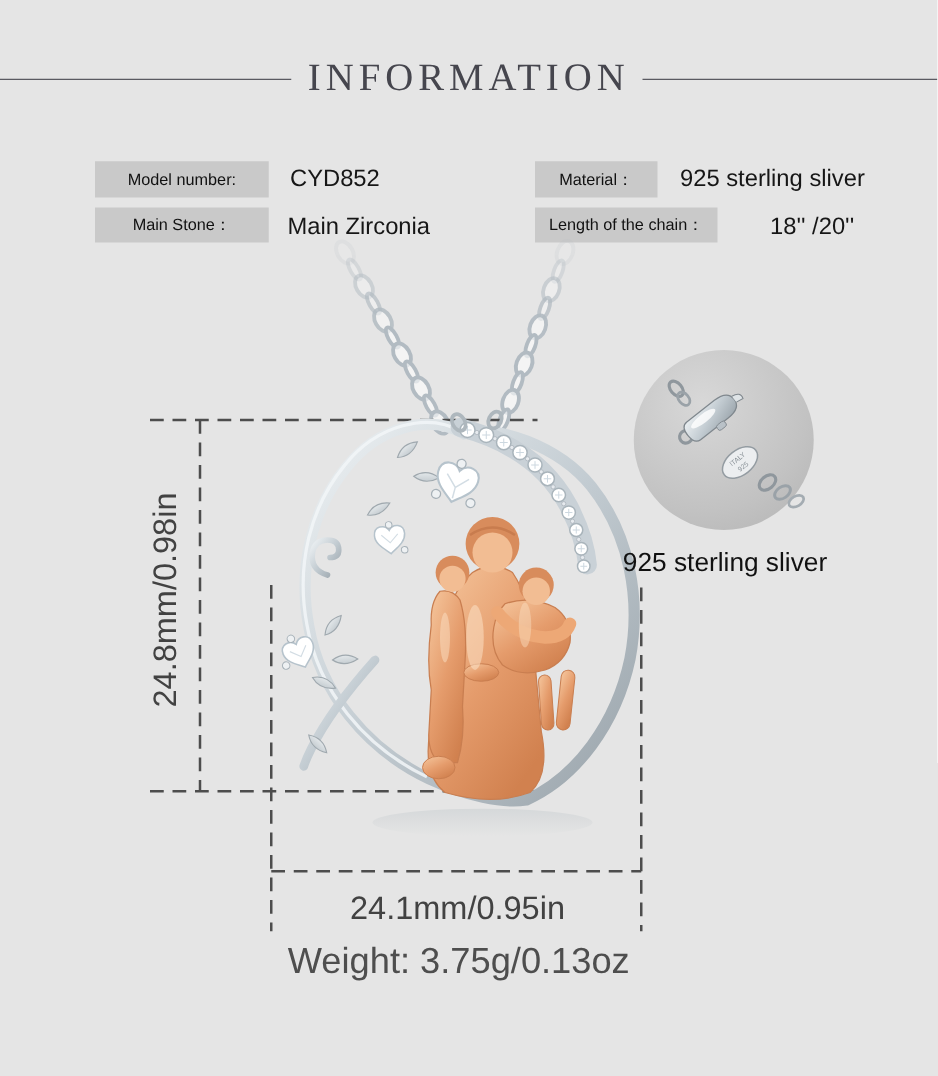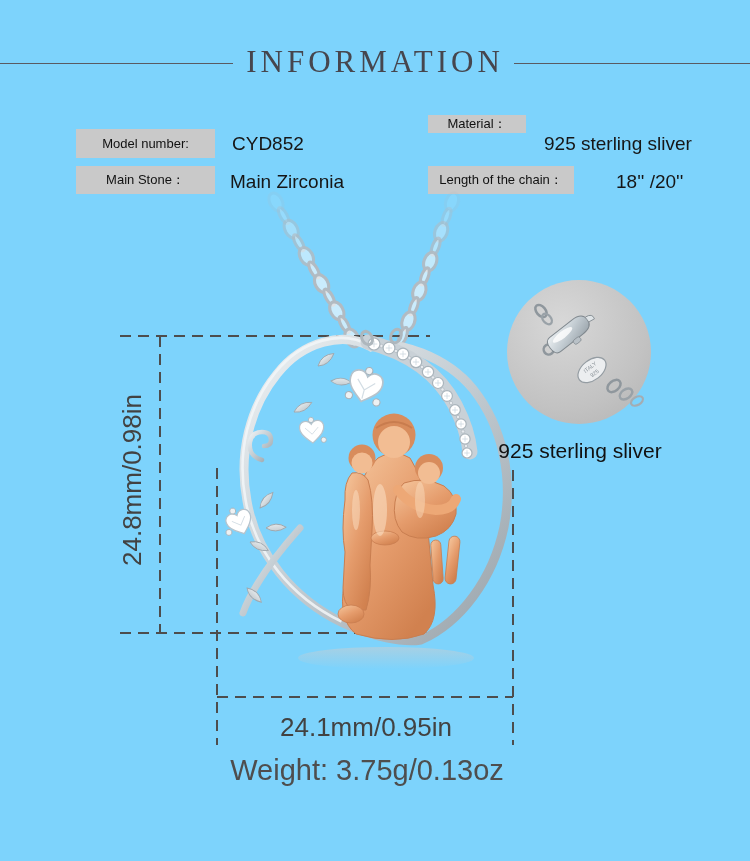--- a/index.html
+++ b/index.html
@@ -1,17 +1,17 @@
 <!DOCTYPE html>
 <html><head>
 <meta charset="utf-8">
 <style>
   html,body{margin:0;padding:0;background:#fff;}
   .page{
-    position:relative;width:750px;height:861px;background:#7dd3fc;
+    position:relative;width:750px;height:861px;background:#e5e5e5;
     font-family:"Liberation Sans",sans-serif;overflow:hidden;
   }
   
   .hdr-rule{position:absolute;height:1px;background:#5a5a61;top:63px;}
   .hdr-rule.left{left:0;width:233px;}
   .hdr-rule.right{left:514px;width:236px;}
   .page-title{
     position:absolute;left:375px;top:44px;transform:translateX(-50%);
     font-family:"Liberation Serif","DejaVu Serif",serif;
     font-size:31px;letter-spacing:4px;color:#46464e;white-space:nowrap;
@@ -21,21 +21,21 @@
     position:absolute;background:#c9c9c9;color:#111;font-size:13px;
     display:flex;align-items:center;justify-content:center;white-space:nowrap;
   }
   .spec-value{
     position:absolute;color:#161616;font-size:19px;display:flex;align-items:center;white-space:nowrap;
   }
   .lbl-model{left:76px;top:129px;width:139px;height:29px;}
   .val-model{left:232px;top:129px;height:29px;}
   .lbl-stone{left:76px;top:166px;width:139px;height:28px;}
   .val-stone{left:230px;top:168px;height:28px;}
-  .lbl-material{left:428px;top:115px;width:98px;height:18px;}
+  .lbl-material{left:428px;top:129px;width:98px;height:29px;}
   .val-material{left:544px;top:129px;height:29px;}
   .lbl-chain{left:428px;top:166px;width:146px;height:28px;}
   .val-chain{left:616px;top:168px;height:28px;}
   
   .stage-art{position:absolute;left:0;top:190px;}
   .dim-label{
     position:absolute;color:#424242;font-size:26px;white-space:nowrap;
     transform:translate(-50%,-50%);
   }
   .dim-label.vertical{transform:translate(-50%,-50%) rotate(-90deg);}

